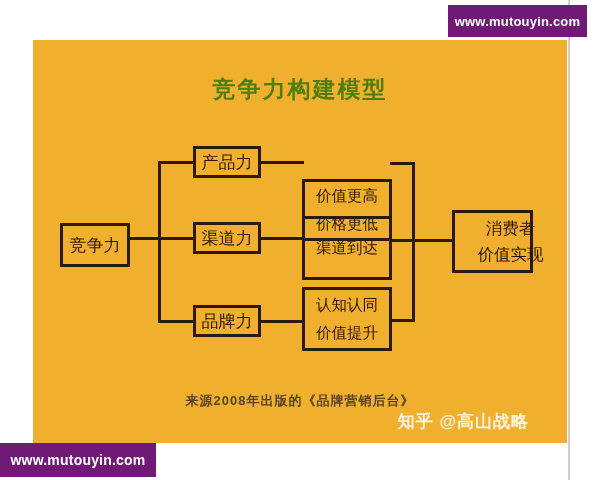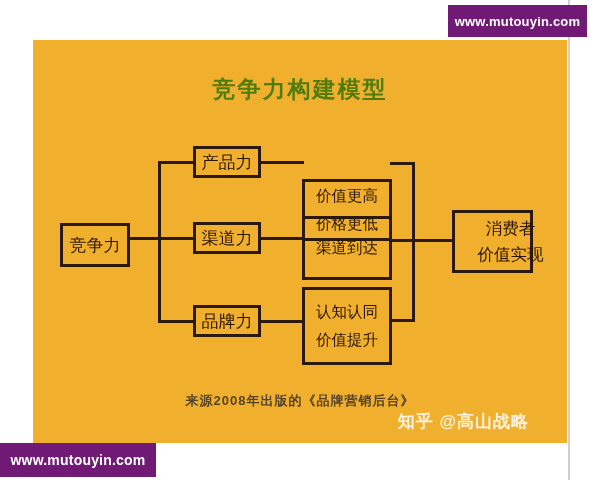--- a/index.html
+++ b/index.html
@@ -86,21 +86,21 @@
   <span class="ln">品牌力</span>
 </div>
 
 <div class="node node-detail" style="top:136px;height:62px;margin-top:43px;">
   <span class="ln">价值更高</span>
   <span class="ln">价格更低</span>
 </div>
 <div class="node node-detail" style="top:208px;height:64px;margin-top:8px;">
   <span class="ln">渠道到达</span>
 </div>
-<div class="node node-detail" style="top:287px;height:78px;justify-content:center;">
+<div class="node node-detail" style="top:287px;height:64px;justify-content:center;">
   <span class="ln">认知认同</span>
   <span class="ln">价值提升</span>
 </div>
 
 <div class="node node-result">
   <span class="ln">消费者</span>
   <span class="ln">价值实现</span>
 </div>
 
 <div class="src">来源2008年出版的《品牌营销后台》</div>

